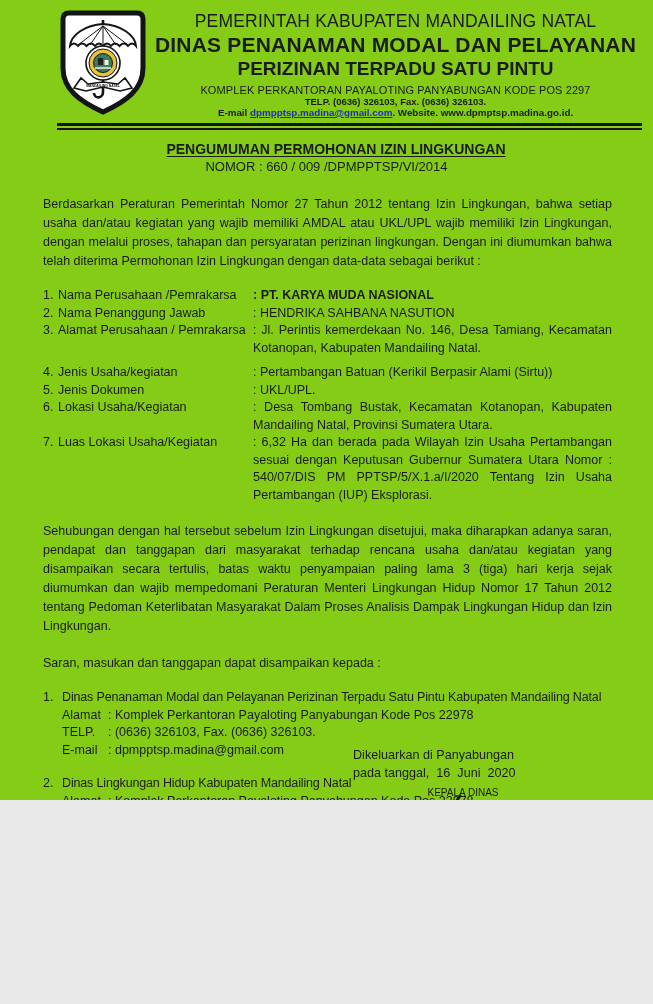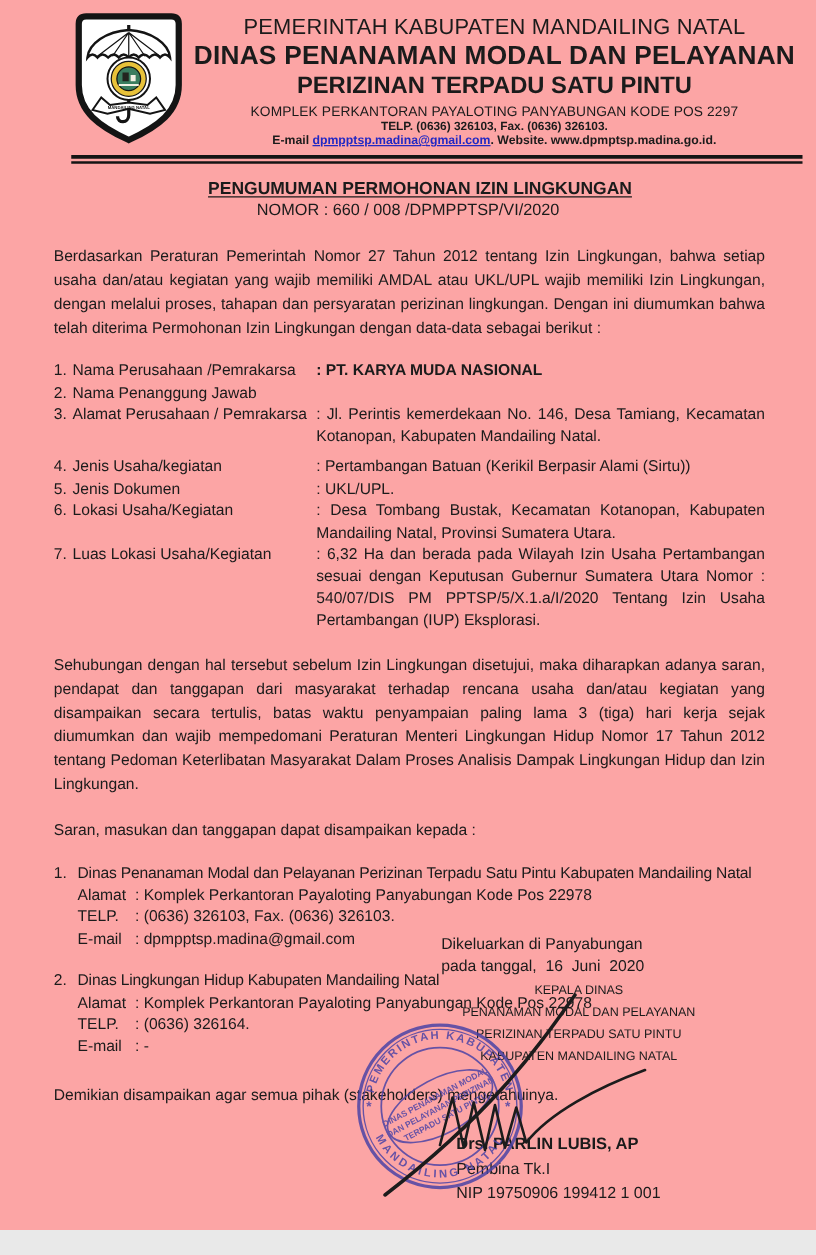--- a/index.html
+++ b/index.html
@@ -1,16 +1,16 @@
 <!DOCTYPE html>
 <html><head>
 <meta charset="utf-8">
 <style>
   html,body{margin:0;padding:0;background:#e9e9e9;}
-  .page{width:653px;height:984px;background:#fca5a5;position:relative;overflow:hidden;
+  .page{width:653px;height:800px;background:#84cc16;position:relative;overflow:hidden;
         font-family:"Liberation Sans", sans-serif;color:#1b1b1b;margin:0 auto;}
   
   .letterhead{display:flex;align-items:flex-start;padding:8px 12px 0 57px;}
   .logo-wrap{width:93px;flex:0 0 auto;}
   .head-text{flex:1;text-align:center;padding-top:3px;}
   .h1{font-size:17.5px;letter-spacing:.2px;}
   .h2{font-size:21px;font-weight:700;letter-spacing:.2px;margin-top:1px;}
   .h3{font-size:19px;font-weight:700;margin-top:1px;}
   .addr{font-size:11px;font-weight:400;margin-top:4px;letter-spacing:.1px;}
   .telp{font-size:9.5px;font-weight:700;}
@@ -85,35 +85,36 @@
       <div class="mail"><span>E-mail </span><span class="link">dpmpptsp.madina@gmail.com</span><span>. Website. www.dpmptsp.madina.go.id.</span></div>
     </div>
   </div>
   <div class="rules">
     <div class="rule-a"></div>
     <div class="rule-b"></div>
   </div>
 
   <div class="title-block">
     <div class="doc-title">PENGUMUMAN PERMOHONAN IZIN LINGKUNGAN</div>
-    <div class="doc-no">NOMOR : 660 / 008 /DPMPPTSP/VI/2020</div>
+    <div class="doc-no">NOMOR : 660 / 009 /DPMPPTSP/VI/2014</div>
   </div>
 
   <div class="content">
     <div class="p p1">Berdasarkan Peraturan Pemerintah Nomor 27 Tahun 2012 tentang Izin Lingkungan, bahwa setiap usaha dan/atau kegiatan yang wajib memiliki AMDAL atau UKL/UPL  wajib memiliki Izin Lingkungan, dengan melalui proses, tahapan dan persyaratan perizinan lingkungan. Dengan ini diumumkan bahwa telah diterima Permohonan Izin Lingkungan dengan data-data sebagai berikut :</div>
 
     <div class="items">
       <div class="item">
         <span class="no">1.</span>
         <span class="lbl">Nama Perusahaan /Pemrakarsa</span>
         <span class="val bold">: PT. KARYA MUDA NASIONAL</span>
       </div>
       <div class="item">
         <span class="no">2.</span>
         <span class="lbl">Nama Penanggung Jawab</span>
+        <span class="val">: HENDRIKA SAHBANA NASUTION</span>
       </div>
       <div class="item gap-after">
         <span class="no">3.</span>
         <span class="lbl">Alamat Perusahaan / Pemrakarsa</span>
         <span class="val">: Jl. Perintis kemerdekaan No. 146, Desa Tamiang, Kecamatan Kotanopan, Kabupaten Mandailing Natal.</span>
       </div>
       <div class="item">
         <span class="no">4.</span>
         <span class="lbl">Jenis Usaha/kegiatan</span>
         <span class="val">: Pertambangan Batuan (Kerikil Berpasir Alami (Sirtu))</span>

